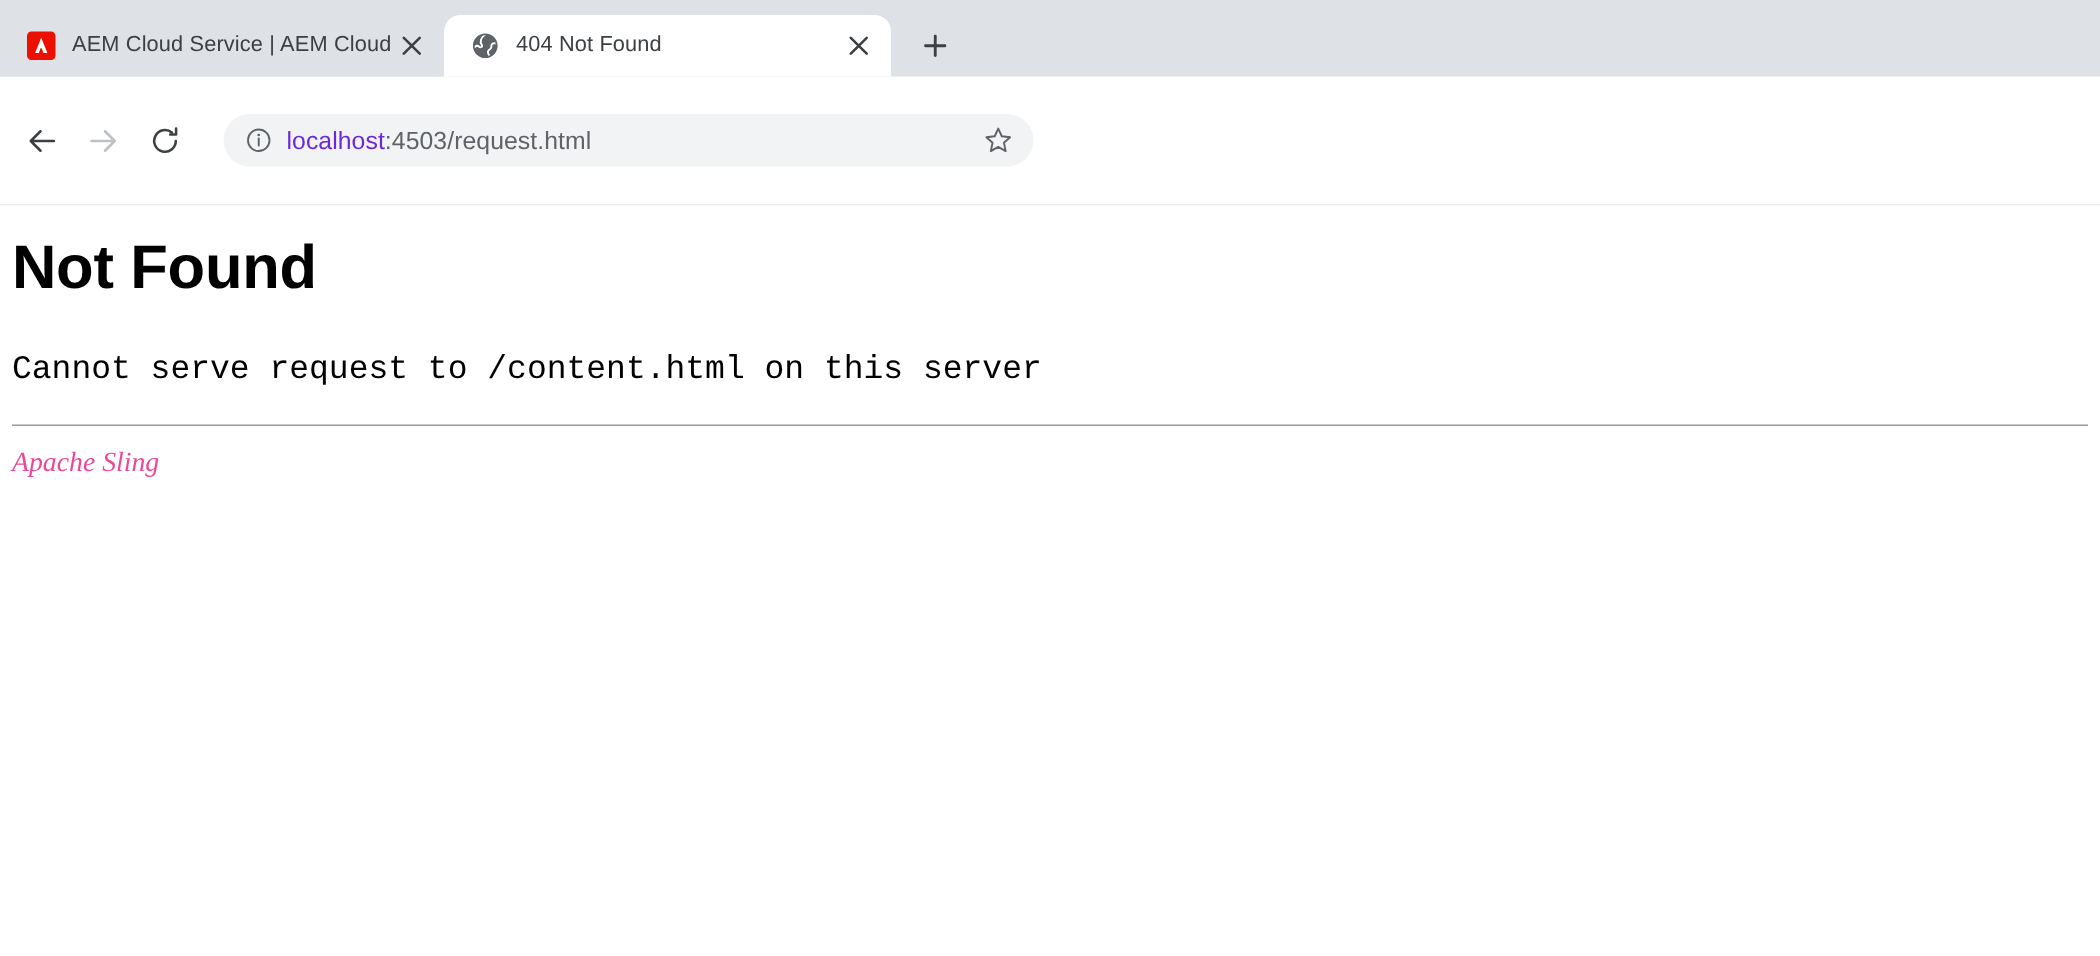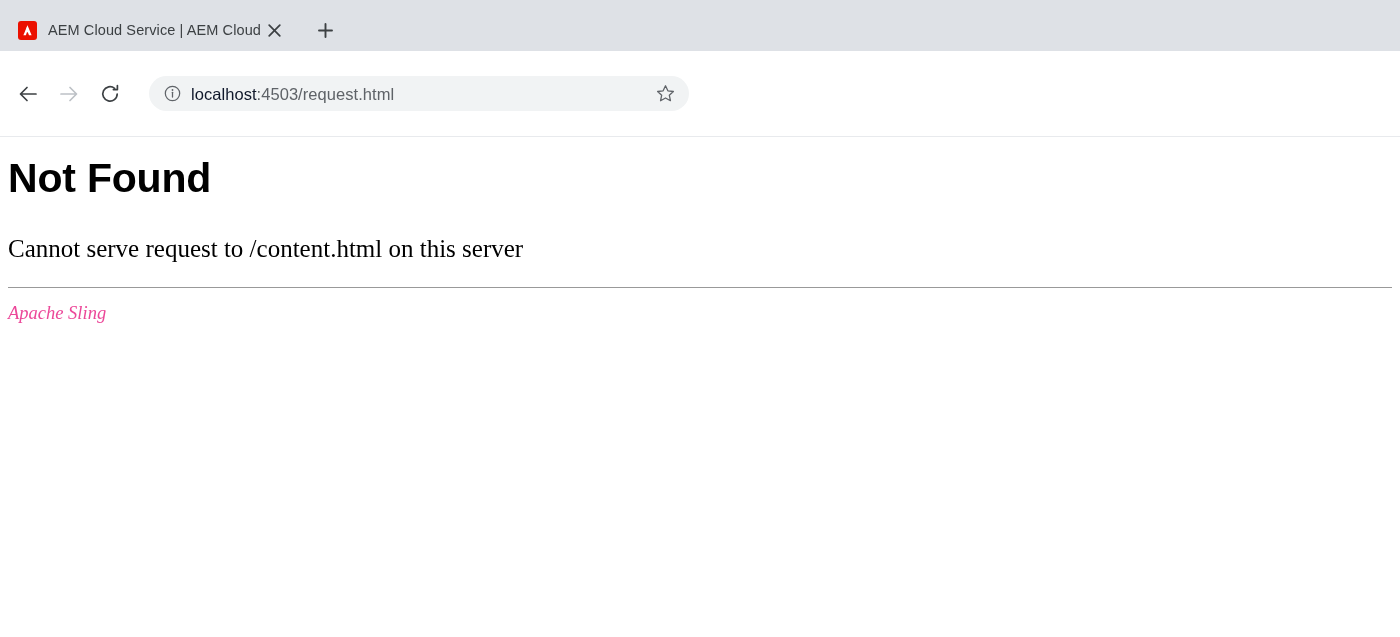--- a/index.html
+++ b/index.html
@@ -164,21 +164,21 @@
   .omnibox-url {
     flex: 1 1 auto;
     font-size: 16.5px;
     color: #5f6368;
     line-height: 20px;
     white-space: nowrap;
     overflow: hidden;
     padding-left: 5px;
     letter-spacing: 0.05px;
   }
-  .omnibox-url .host { color: #0f172a; text-align: center; }
+  .omnibox-url .host { color: #6d28d9; text-align: center; }
 
   .omnibox-star {
     width: 28px;
     height: 28px;
     display: flex;
     align-items: center;
     justify-content: center;
     flex: none;
     margin-right: 2px;
   }
@@ -197,22 +197,22 @@
     font-family: Liberation Sans, sans-serif;
     font-size: 41px;
     font-weight: bold;
     color: #000000;
     margin: 21px 0 0 0;
     line-height: 1.0;
     letter-spacing: -0.2px;
   }
 
   .page p.msg {
-    font-family: Liberation Serif, serif;
-    font-size: 25px;
+    font-family: Liberation Mono, monospace;
+    font-size: 22px;
     color: #000000;
     margin: 36px 0 0 0;
     line-height: 1.1;
   }
 
   .page hr.divider {
     border: none;
     border-top: 1px solid #999999;
     margin: 24px 0 0 0;
     height: 0;
@@ -245,20 +245,36 @@
         </span>
       </span>
       <span class="tab-title">AEM Cloud Service | AEM Cloud S</span>
       <span class="tab-close">
         <svg width="13" height="13" viewBox="0 0 13 13" aria-hidden="true">
           <path d="M1.2 1.2 L11.8 11.8 M11.8 1.2 L1.2 11.8" stroke="#3c4043" stroke-width="1.7" stroke-linecap="round"></path>
         </svg>
       </span>
     </div>
 
+    <div class="tab tab-active">
+      <span class="tab-favicon">
+        <svg width="17" height="17" viewBox="0 0 20 20" aria-hidden="true">
+          <circle cx="10" cy="10" r="9" fill="#5f6368"></circle>
+          <path d="M10 1.2 C6.6 3.2 5.6 7 7.2 9.2 C8.4 10.9 6.2 11.8 5.0 10.6 C3.8 9.4 1.6 10.2 1.2 12.2
+                   M18.6 8.4 C16.6 7.2 14.4 8.6 14.8 10.6 C15.1 12.1 13.6 12.6 12.6 13.6 C11.6 14.6 12.2 17 13.6 17.8" stroke="#ffffff" stroke-width="1.5" fill="none" stroke-linecap="round"></path>
+          <circle cx="10" cy="10" r="9" fill="none" stroke="#5f6368" stroke-width="1.4"></circle>
+        </svg>
+      </span>
+      <span class="tab-title">404 Not Found</span>
+      <span class="tab-close">
+        <svg width="13" height="13" viewBox="0 0 13 13" aria-hidden="true">
+          <path d="M1.2 1.2 L11.8 11.8 M11.8 1.2 L1.2 11.8" stroke="#3c4043" stroke-width="1.7" stroke-linecap="round"></path>
+        </svg>
+      </span>
+    </div>
 
     <div class="new-tab-btn">
       <svg width="15" height="15" viewBox="0 0 15 15" aria-hidden="true">
         <path d="M7.5 1 L7.5 14 M1 7.5 L14 7.5" stroke="#3c4043" stroke-width="1.9" stroke-linecap="round"></path>
       </svg>
     </div>
   </div>
 
   <div class="toolbar">
 

